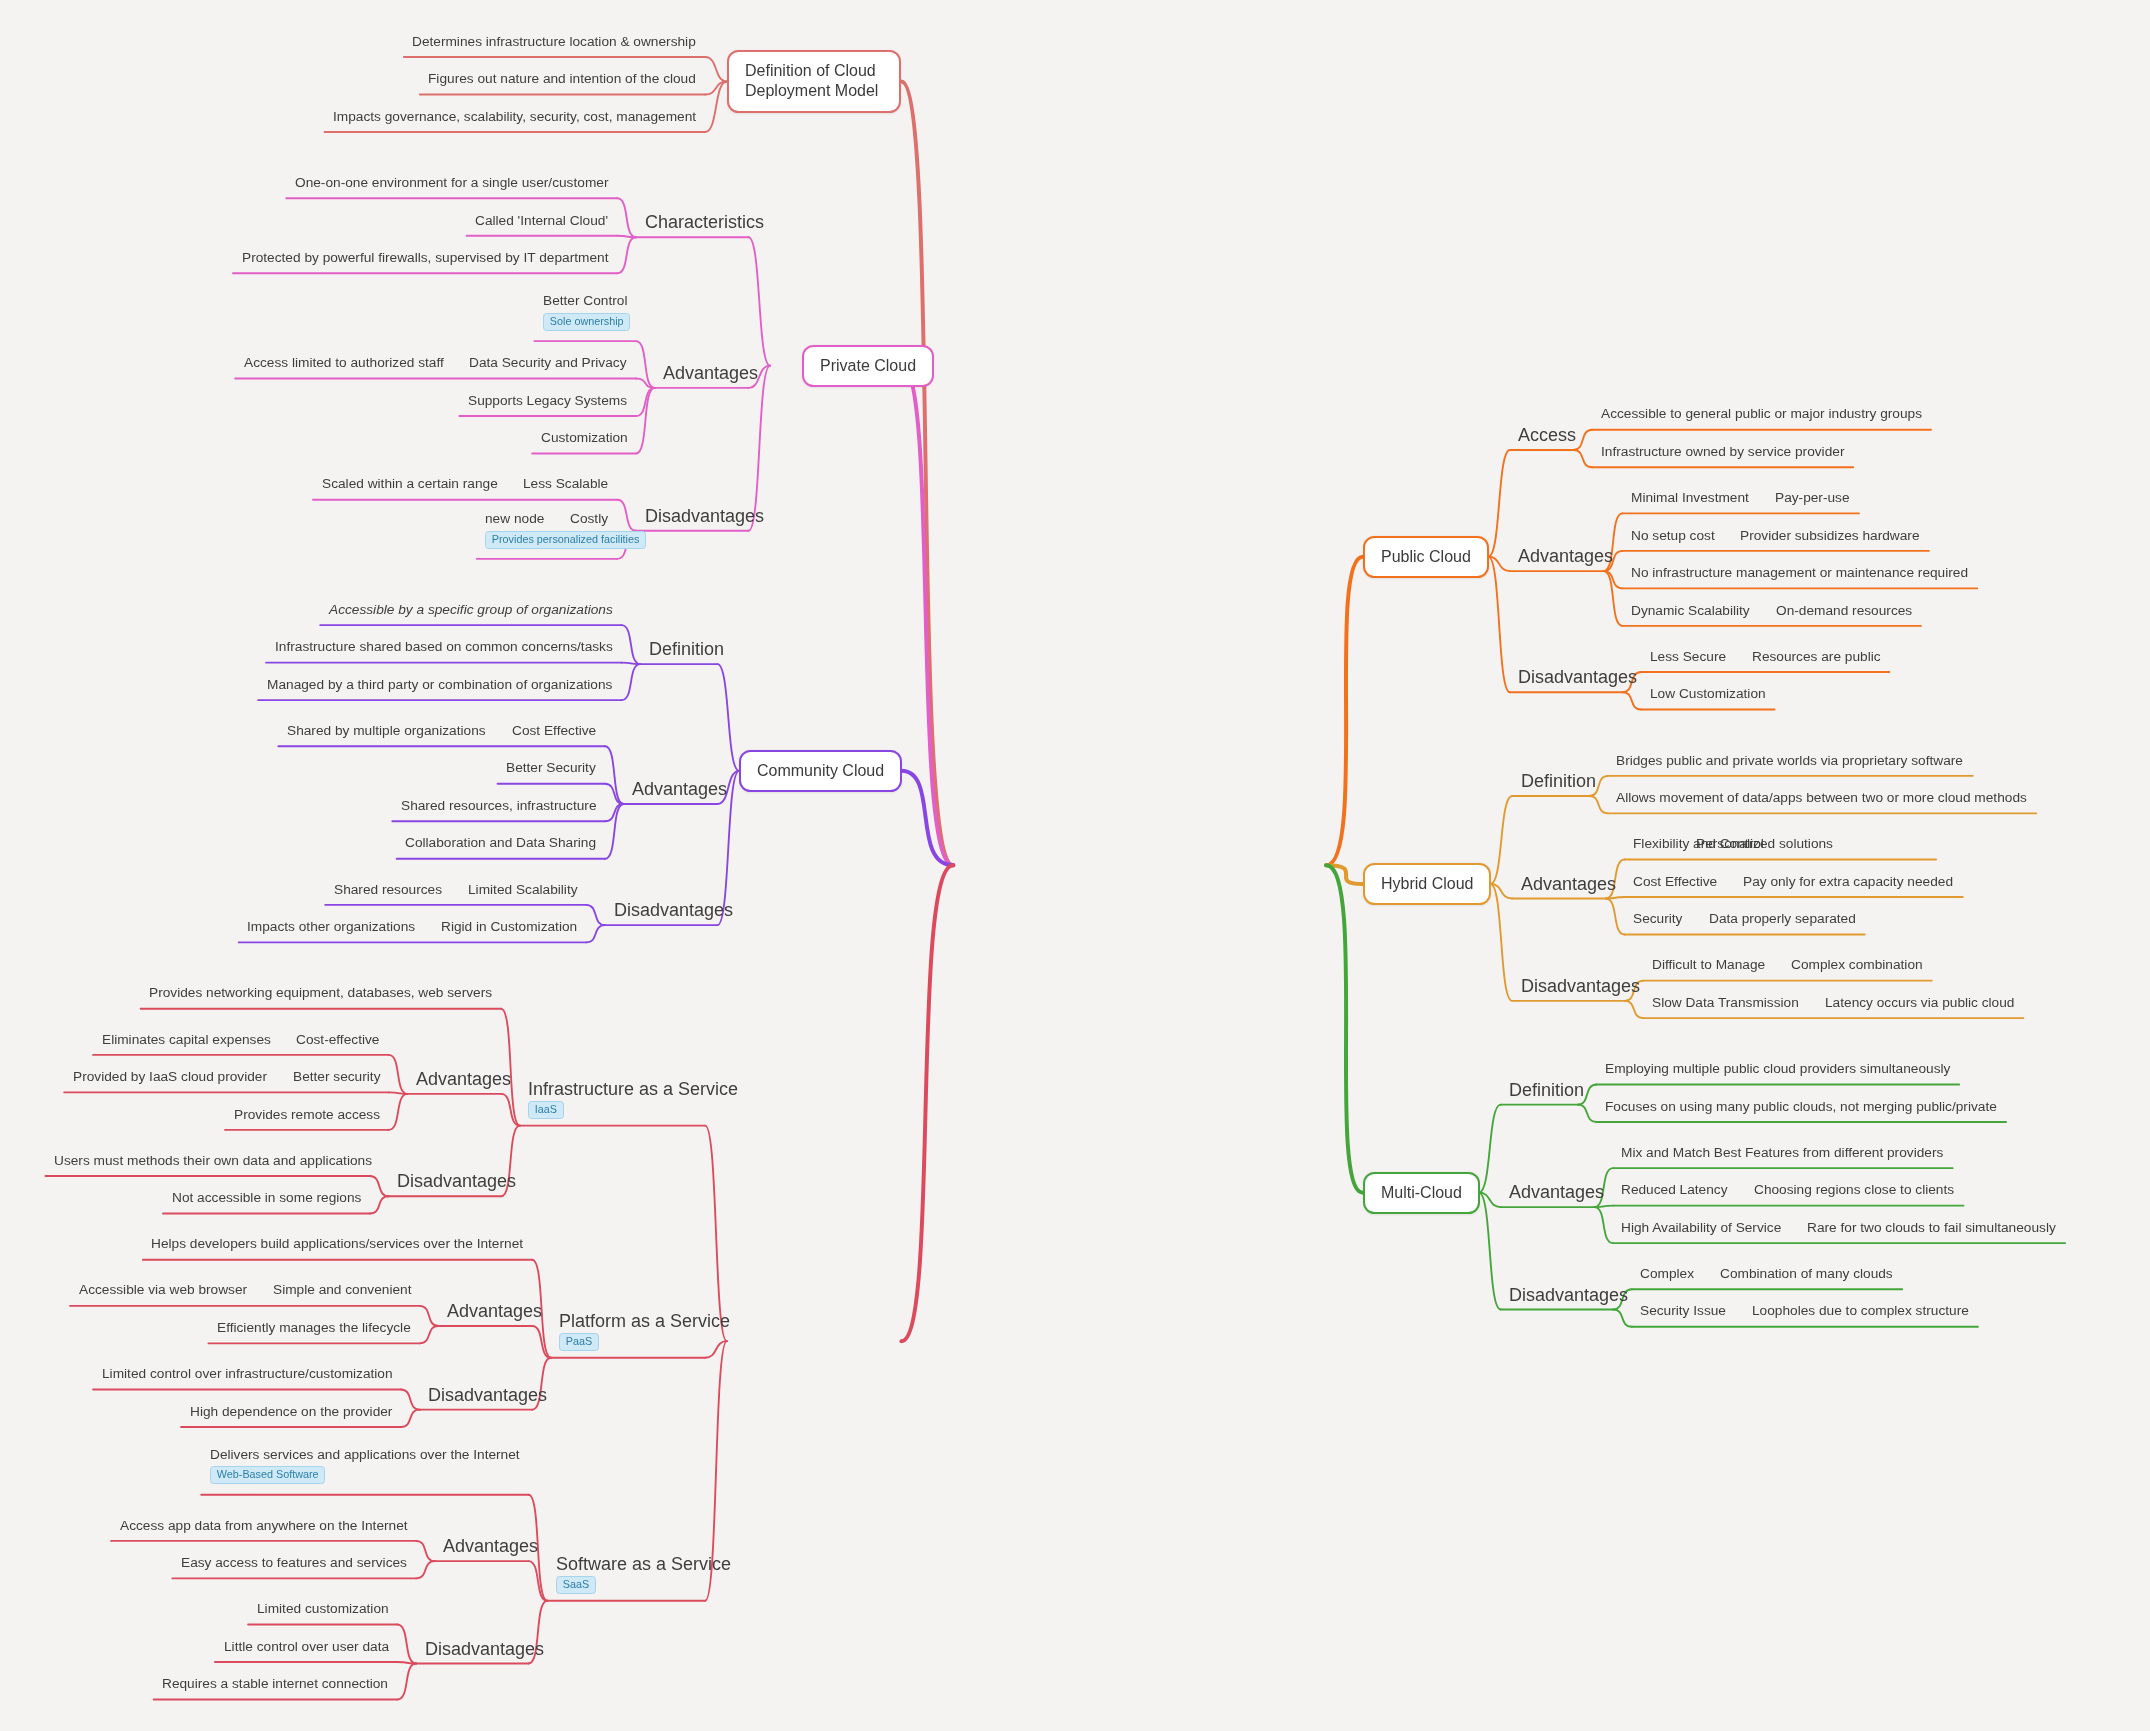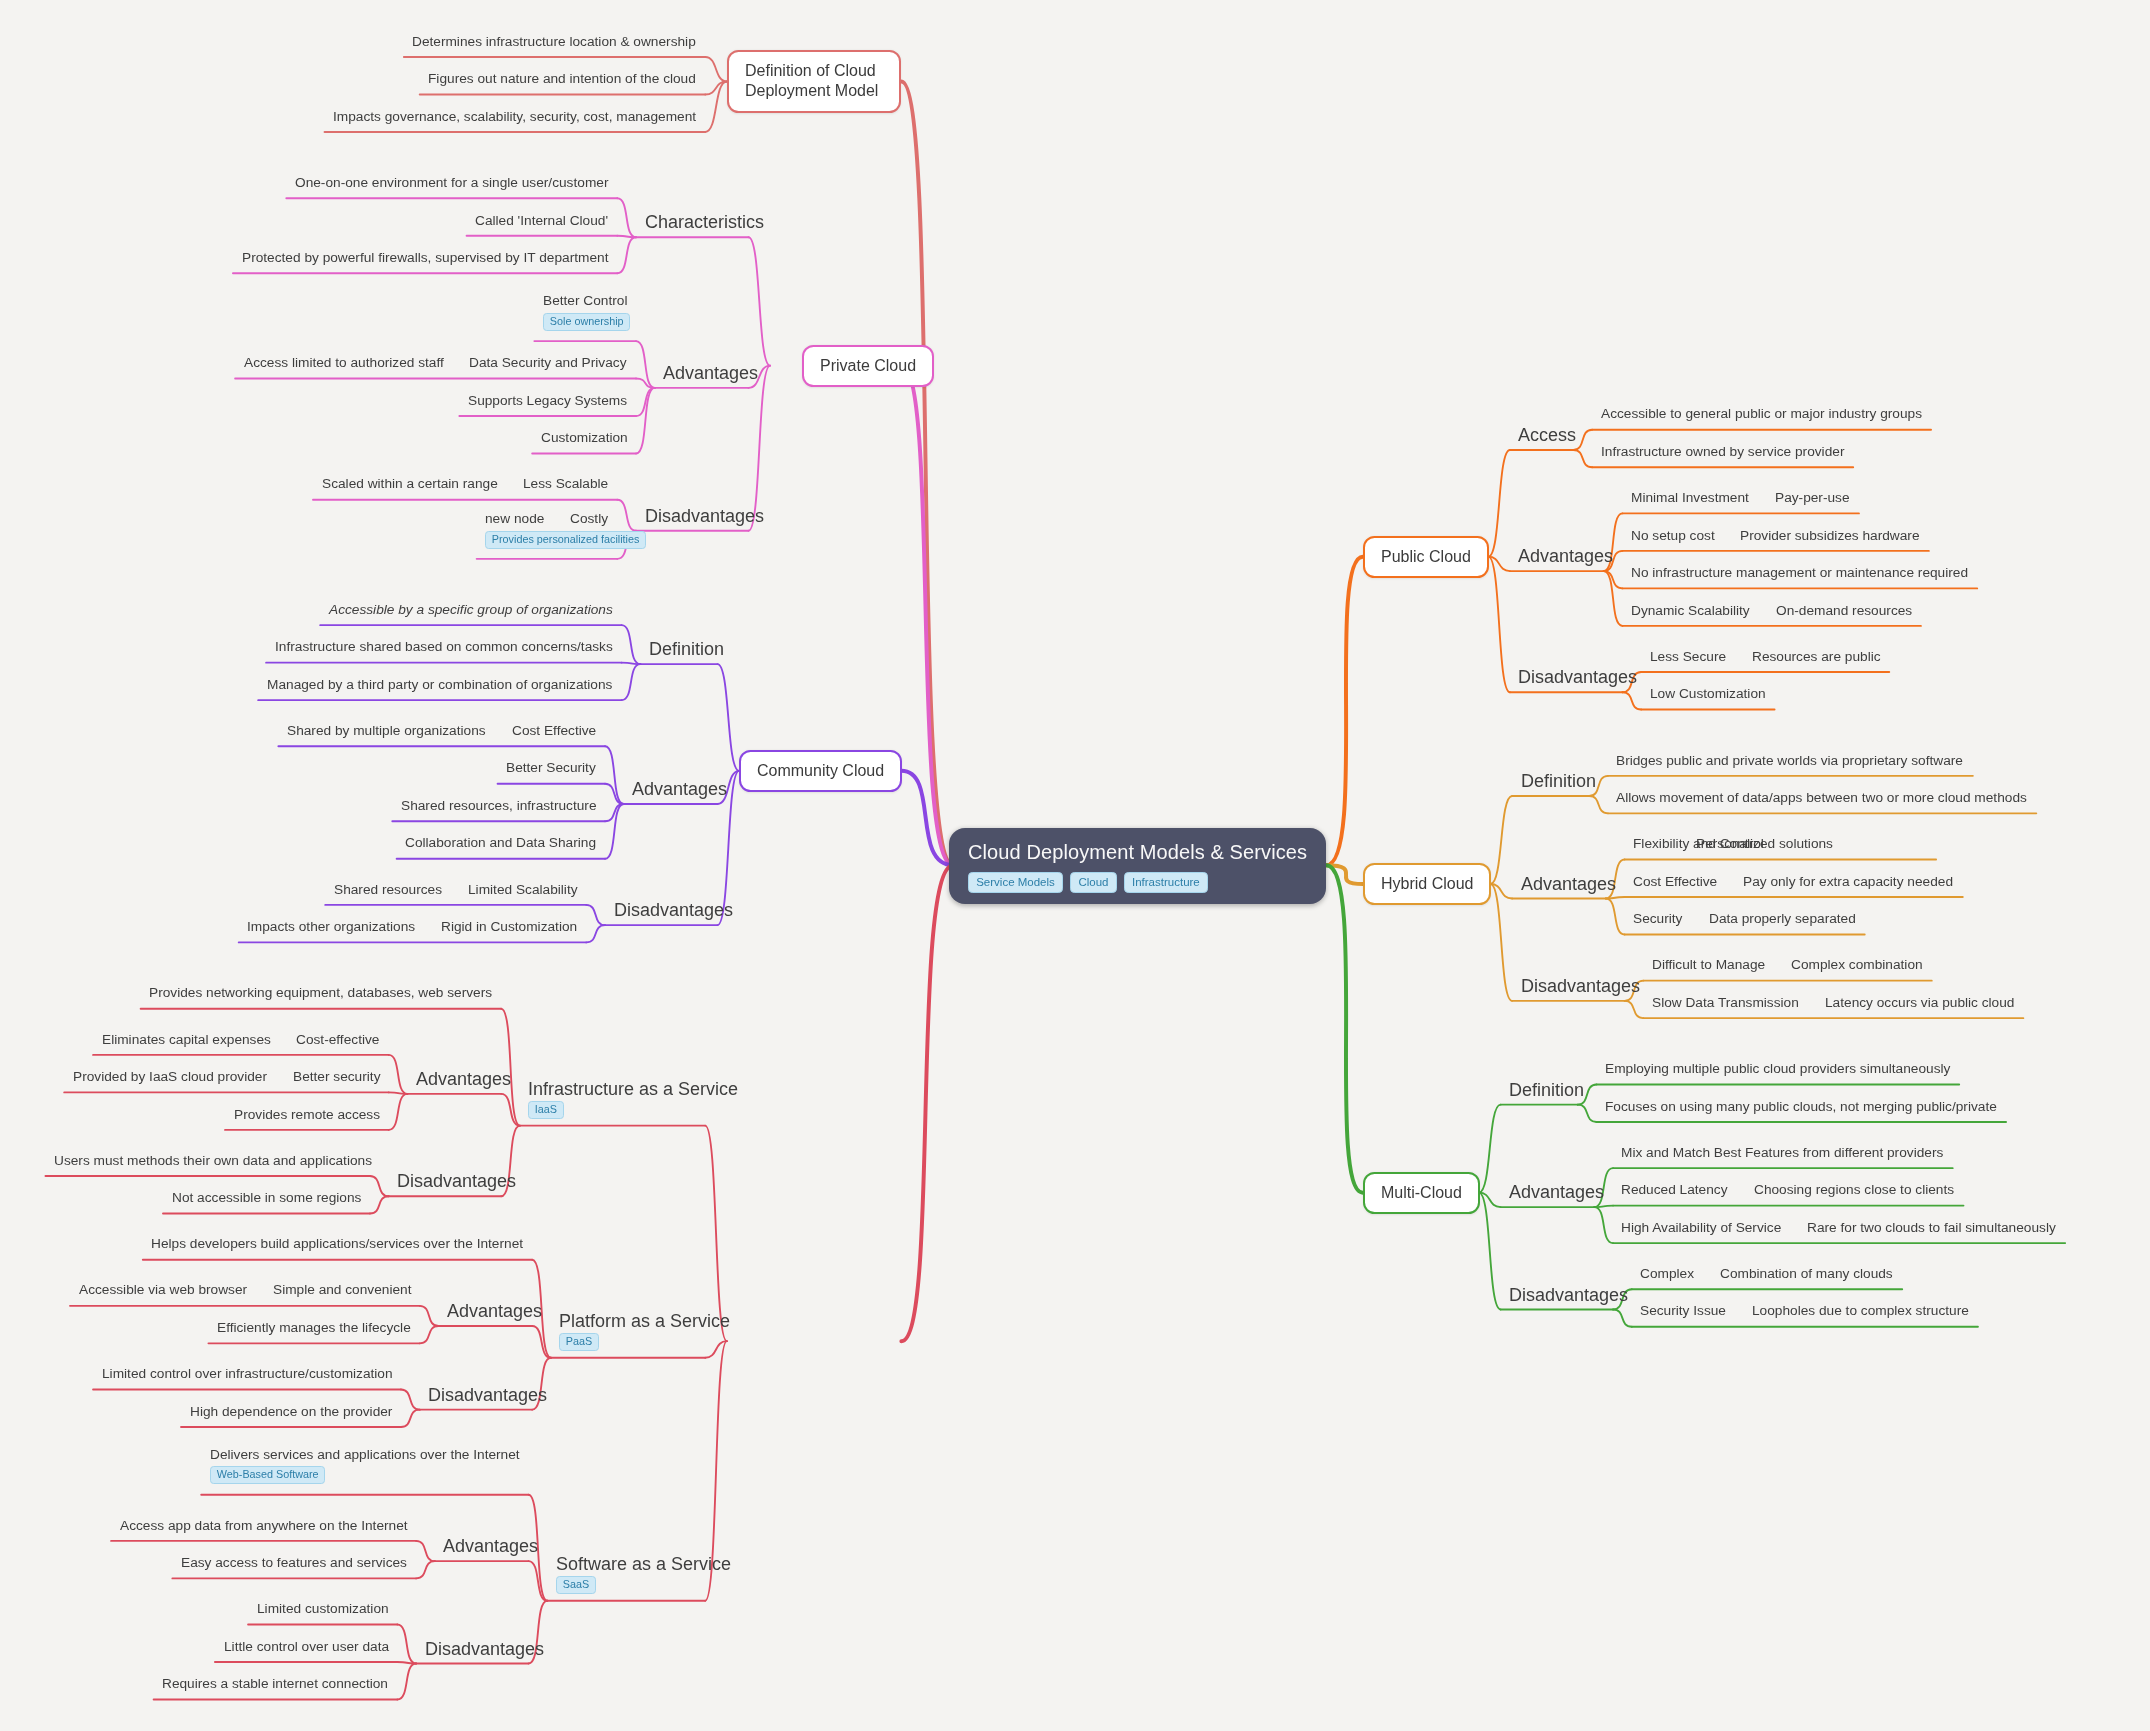--- a/index.html
+++ b/index.html
@@ -201,28 +201,20 @@
       <path d="M 2263 1840 C 2245 1840, 2255 1816, 2237 1816" stroke="#44a63a" stroke-width="2.6" fill="none" stroke-linecap="round"></path>
       <path d="M 2743 1840 L 2263 1840" stroke="#44a63a" stroke-width="2.6" fill="none" stroke-linecap="round"></path>
       <path d="M 1250 113 C 1302.8 113, 1263.2 1200, 1322 1200" stroke="#dd6f6d" stroke-width="5.5" fill="none" stroke-linecap="round"></path>
       <path d="M 1250 507 C 1302.8 507, 1263.2 1200, 1322 1200" stroke="#e25fc8" stroke-width="5.5" fill="none" stroke-linecap="round"></path>
       <path d="M 1250 1069 C 1302.8 1069, 1263.2 1200, 1322 1200" stroke="#8a46e2" stroke-width="5.5" fill="none" stroke-linecap="round"></path>
       <path d="M 1250 1860 C 1302.8 1860, 1263.2 1200, 1322 1200" stroke="#dc4b5d" stroke-width="5.5" fill="none" stroke-linecap="round"></path>
       <path d="M 1890 772 C 1840 772, 1895 1200, 1839 1200" stroke="#f3701d" stroke-width="5.5" fill="none" stroke-linecap="round"></path>
       <path d="M 1890 1226 C 1840 1226, 1895 1200, 1839 1200" stroke="#e09a30" stroke-width="5.5" fill="none" stroke-linecap="round"></path>
       <path d="M 1890 1654 C 1840 1654, 1895 1200, 1839 1200" stroke="#44a63a" stroke-width="5.5" fill="none" stroke-linecap="round"></path>
     </svg>
-  <div class="root" id="rootNode" style="background: rgb(77, 81, 104); left: 949px; top: 828px;">
-    <h1>Cloud Deployment Models &amp; Services</h1>
-    <div class="rootpills" id="rootPills">
-        <span class="rootpill">Service Models</span>
-        <span class="rootpill">Cloud</span>
-        <span class="rootpill">Infrastructure</span>
-      </div>
-  </div>
 <div class="topic" style="border-color: rgb(221, 111, 109); left: 727px; top: 50px;">
       <div>Definition of Cloud Deployment Model</div>
     </div>
     <div class="lbl" style="left: 412px; top: 32px;">Determines infrastructure location &amp; ownership</div>
     <div class="lbl" style="left: 428px; top: 69px;">Figures out nature and intention of the cloud</div>
     <div class="lbl" style="left: 333px; top: 107px;">Impacts governance, scalability, security, cost, management</div>
     <div class="topic" style="border-color: rgb(226, 95, 200); left: 770px; top: 345px; margin-left: 32px;">
       <div>Private Cloud</div>
     </div>
     <div class="lbl mid" style="left: 645px; top: 213px;">Characteristics</div>

